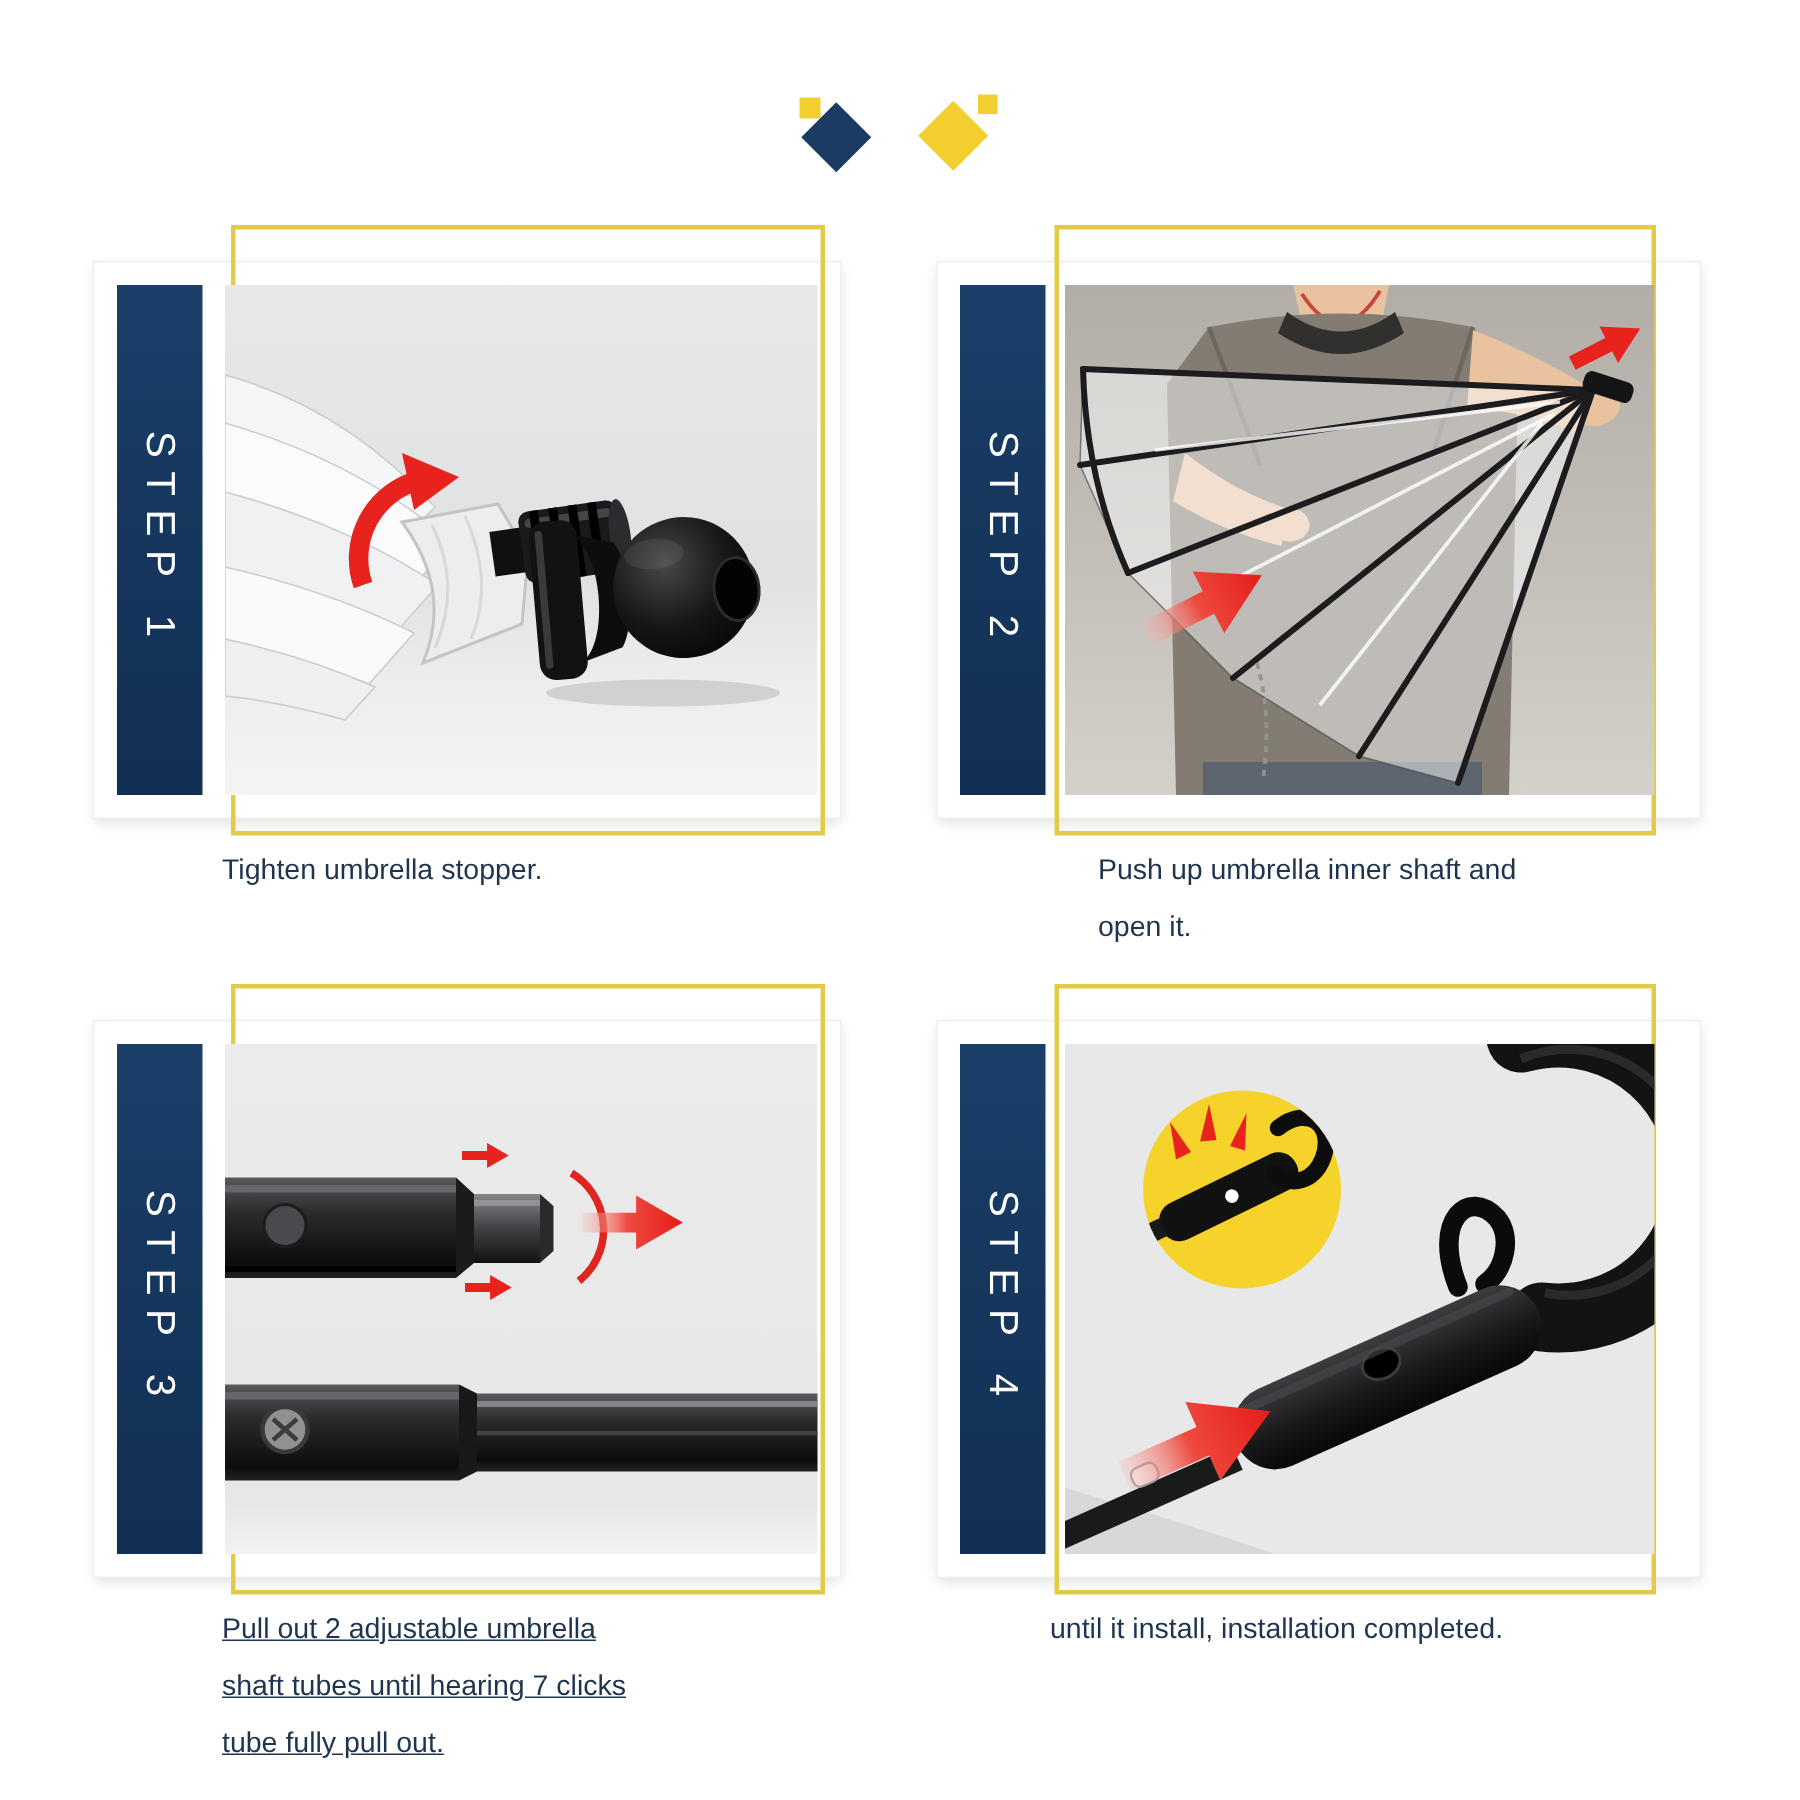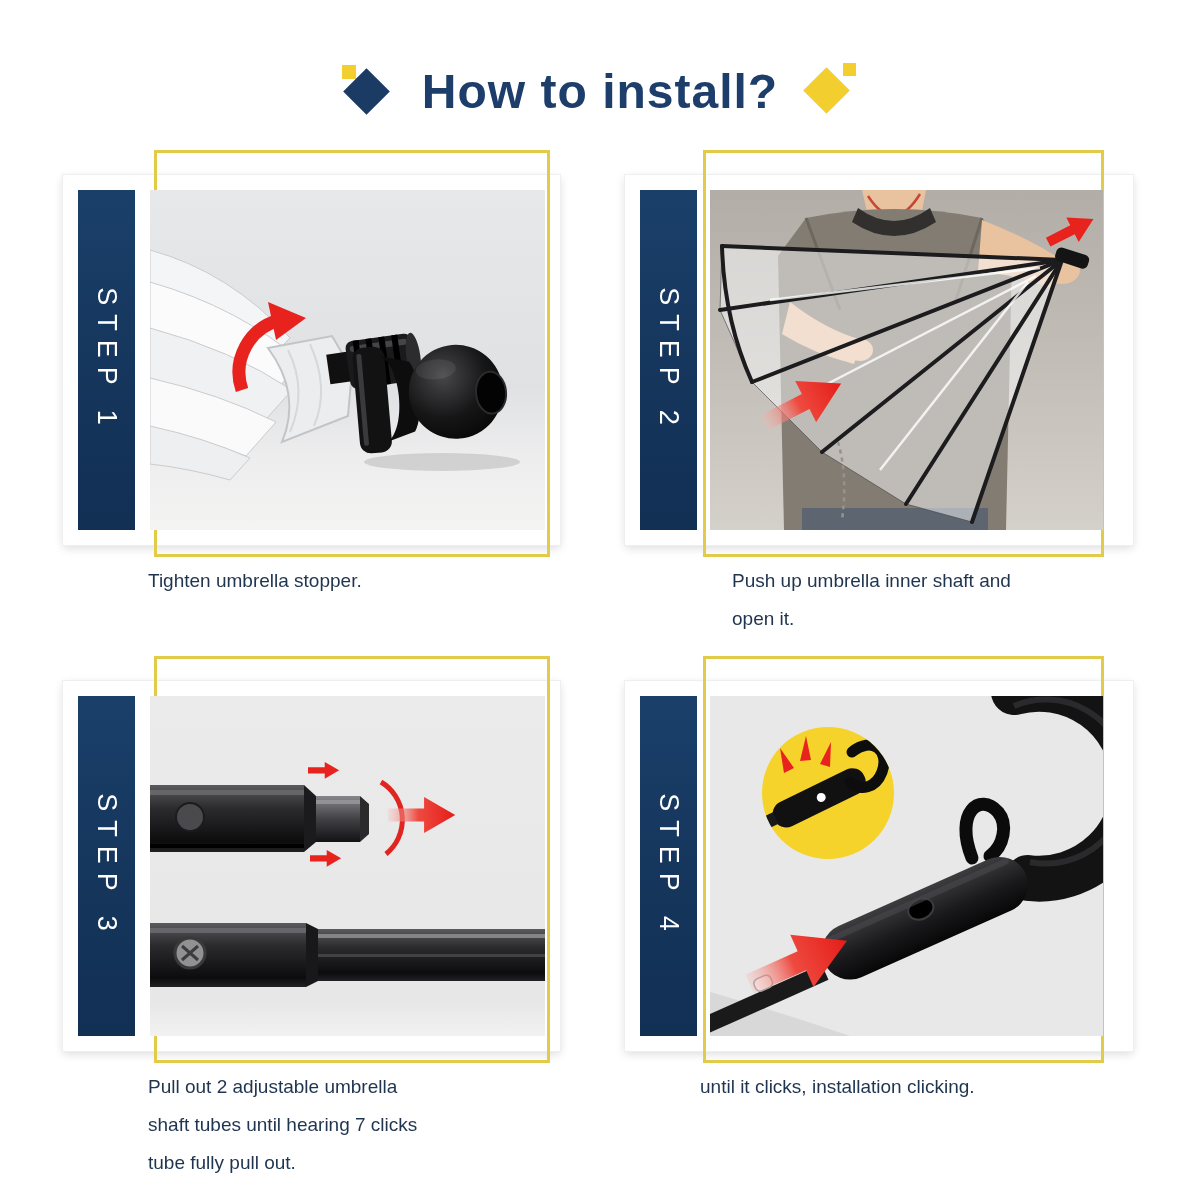--- a/index.html
+++ b/index.html
@@ -46,32 +46,31 @@
   #s2-card {left:625px;top:175px;width:508px;height:370px;}
   #s3-frame{left:154px;top:656px;width:390px;height:401px;}
   #s3-card {left:63px; top:681px;width:497px;height:370px;}
   #s4-frame{left:703px;top:656px;width:395px;height:401px;}
   #s4-card {left:625px;top:681px;width:508px;height:370px;}
   
   .caption{position:absolute;color:#1e344f;font-size:19px;line-height:38px;}
   .caption div{white-space:nowrap;}
   #s1-cap{left:148px;top:562px;}
   #s2-cap{left:700px;top:562px;margin-left:32px;}
-  #s3-cap{left:148px;top:1068px;}
+  #s3-cap{left:148px;top:1068px;text-decoration:underline;}
   #s4-cap{left:700px;top:1068px;}
 </style>
 </head>
 <body>
 
 <div class="title-row">
   <span class="orn orn-left">
     <span class="sq"></span>
     <span class="dia"></span>
   </span>
-  <span class="title-text">How to install?</span>
   <span class="orn orn-right">
     <span class="dia"></span>
     <span class="sq"></span>
   </span>
 </div>
 
 <svg width="0" height="0" style="position:absolute">
   <defs>
     <linearGradient id="redg" x1="0" y1="0" x2="1" y2="0">
       <stop offset="0" stop-color="#f6b6b0" stop-opacity=".25"></stop>
@@ -311,14 +310,14 @@
           <path d="M70 52 L 84 72 L 74 77 Z"></path>
           <path d="M96 40 L 101 64 L 90 65 Z"></path>
           <path d="M121 46 L 110 68 L 120 71 Z"></path>
         </g>
       </g>
     </g>
   </svg>
 </div>
 <div id="s4-frame" class="frame"></div>
 <div id="s4-cap" class="caption">
-  <div>until it clicks, installation clicking.</div>
+  <div>until it install, installation completed.</div>
 </div>
 
 </body></html>

